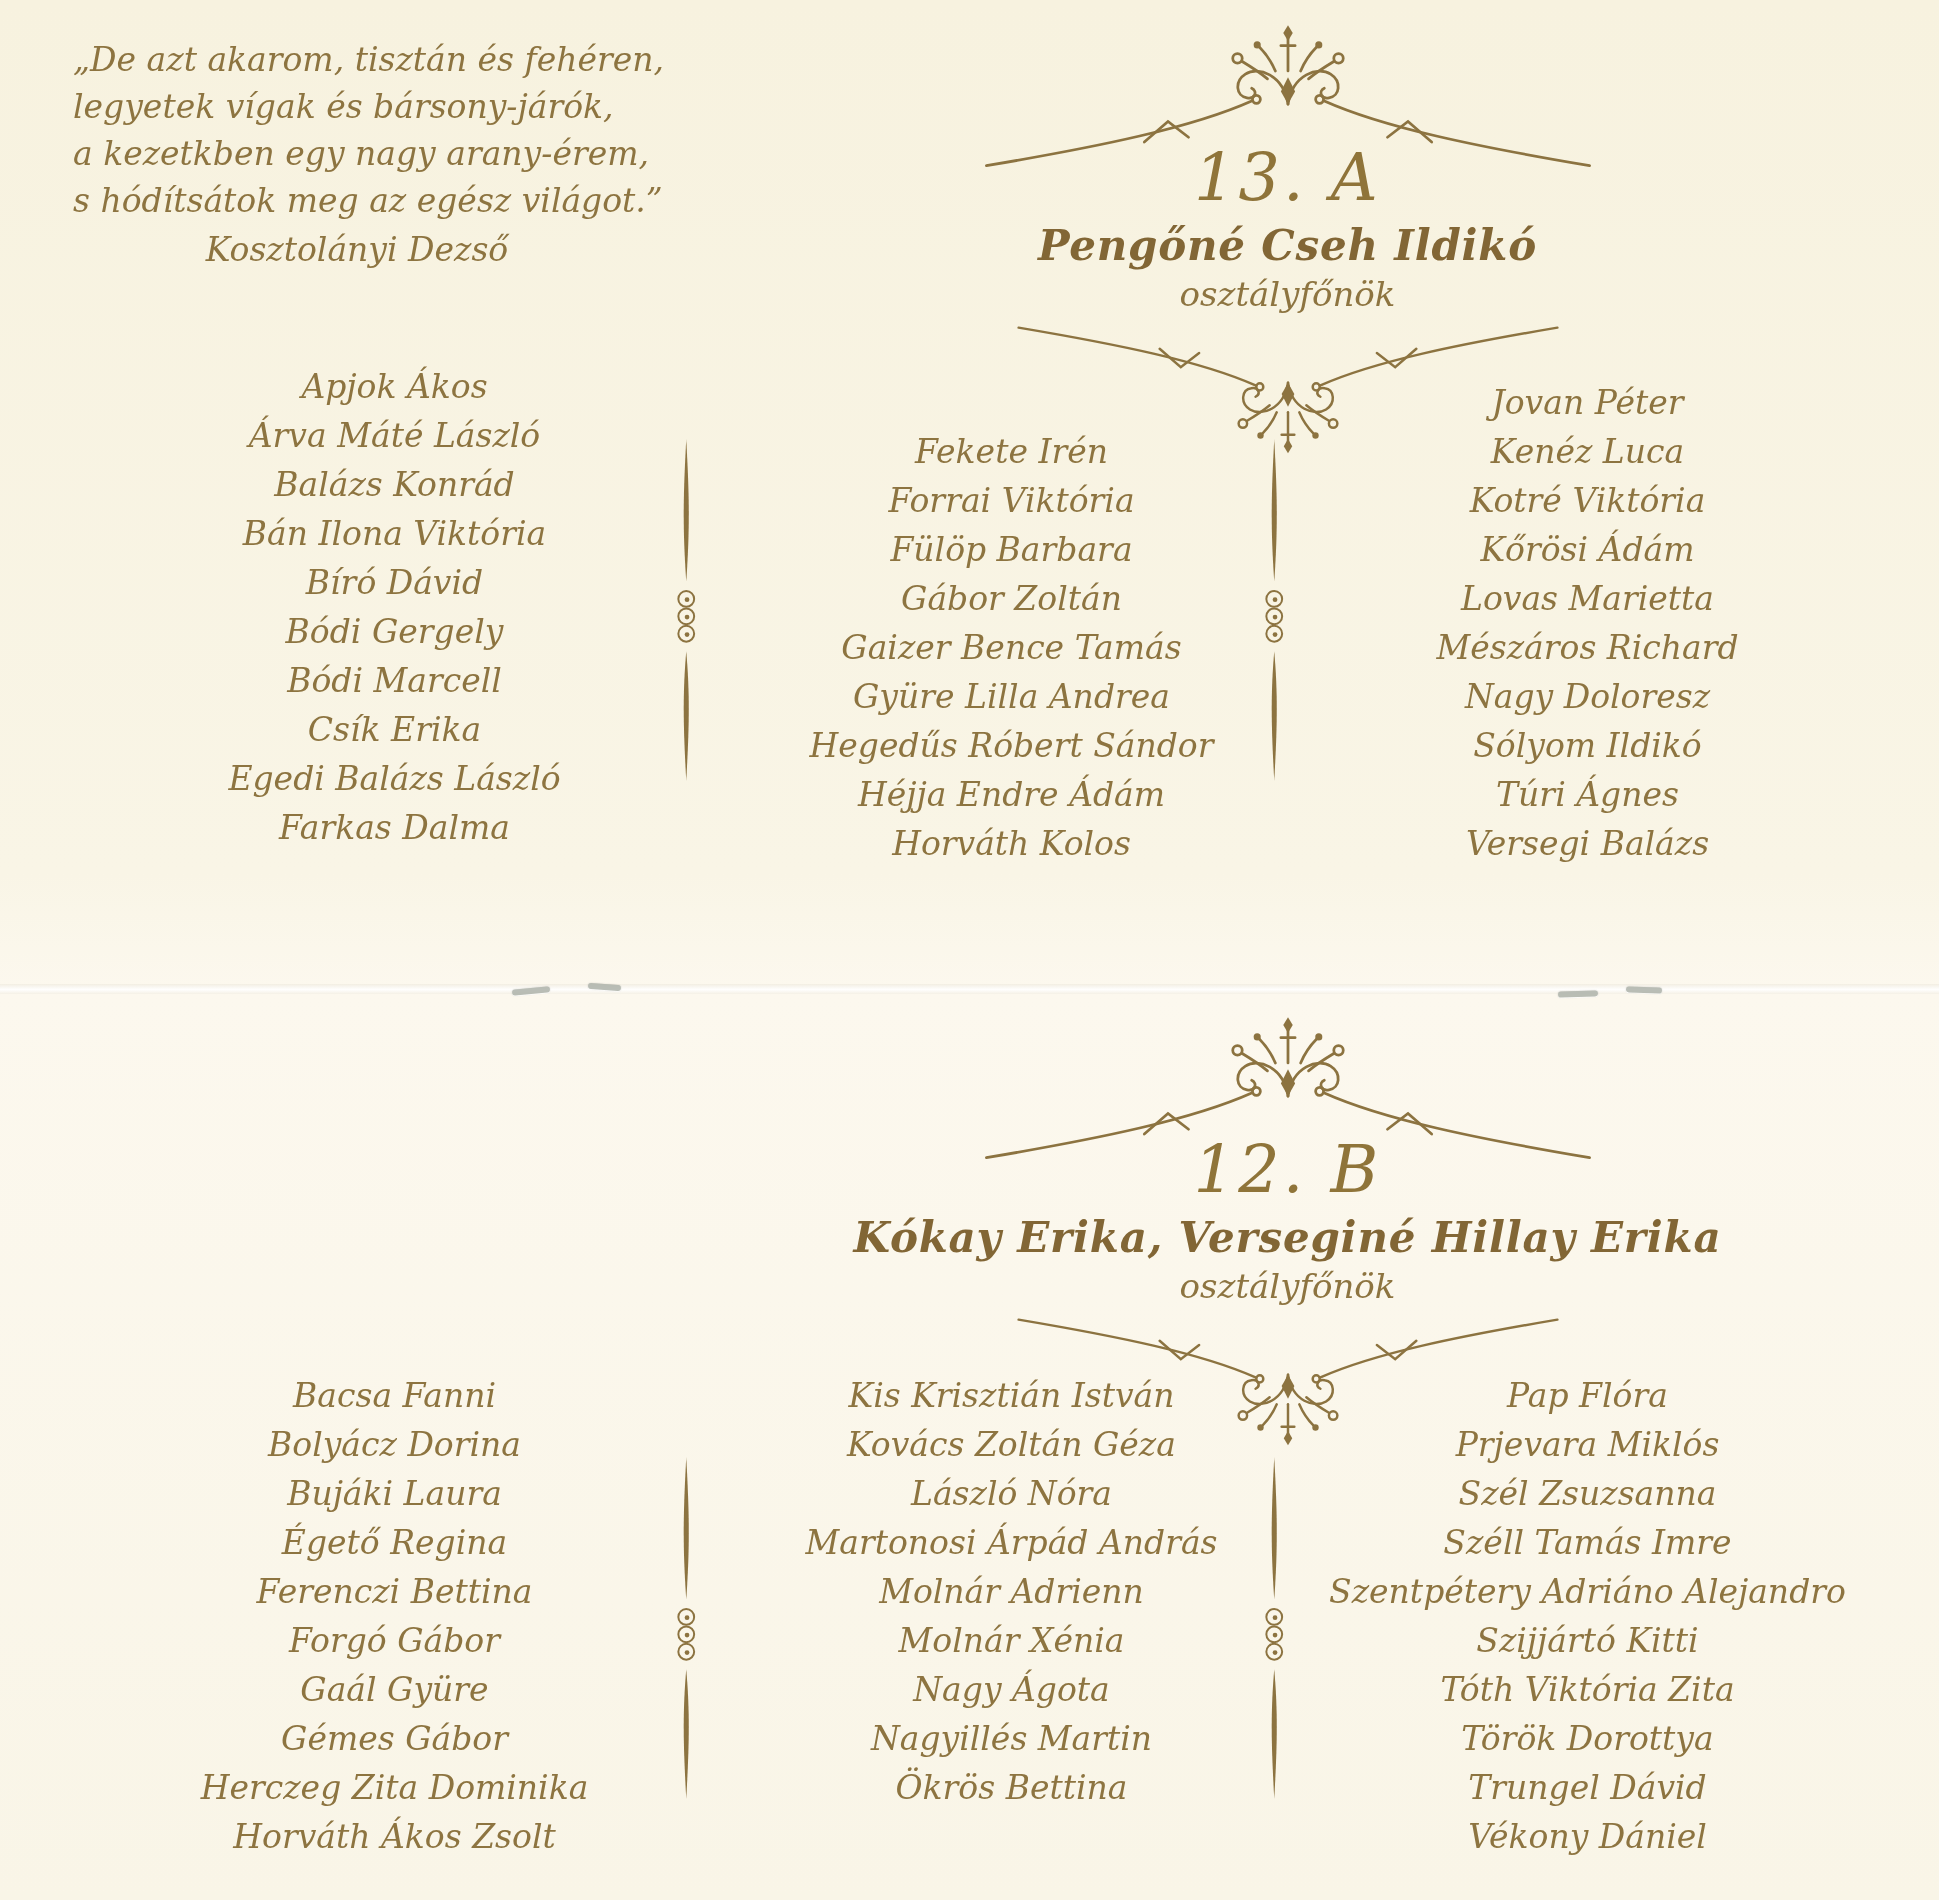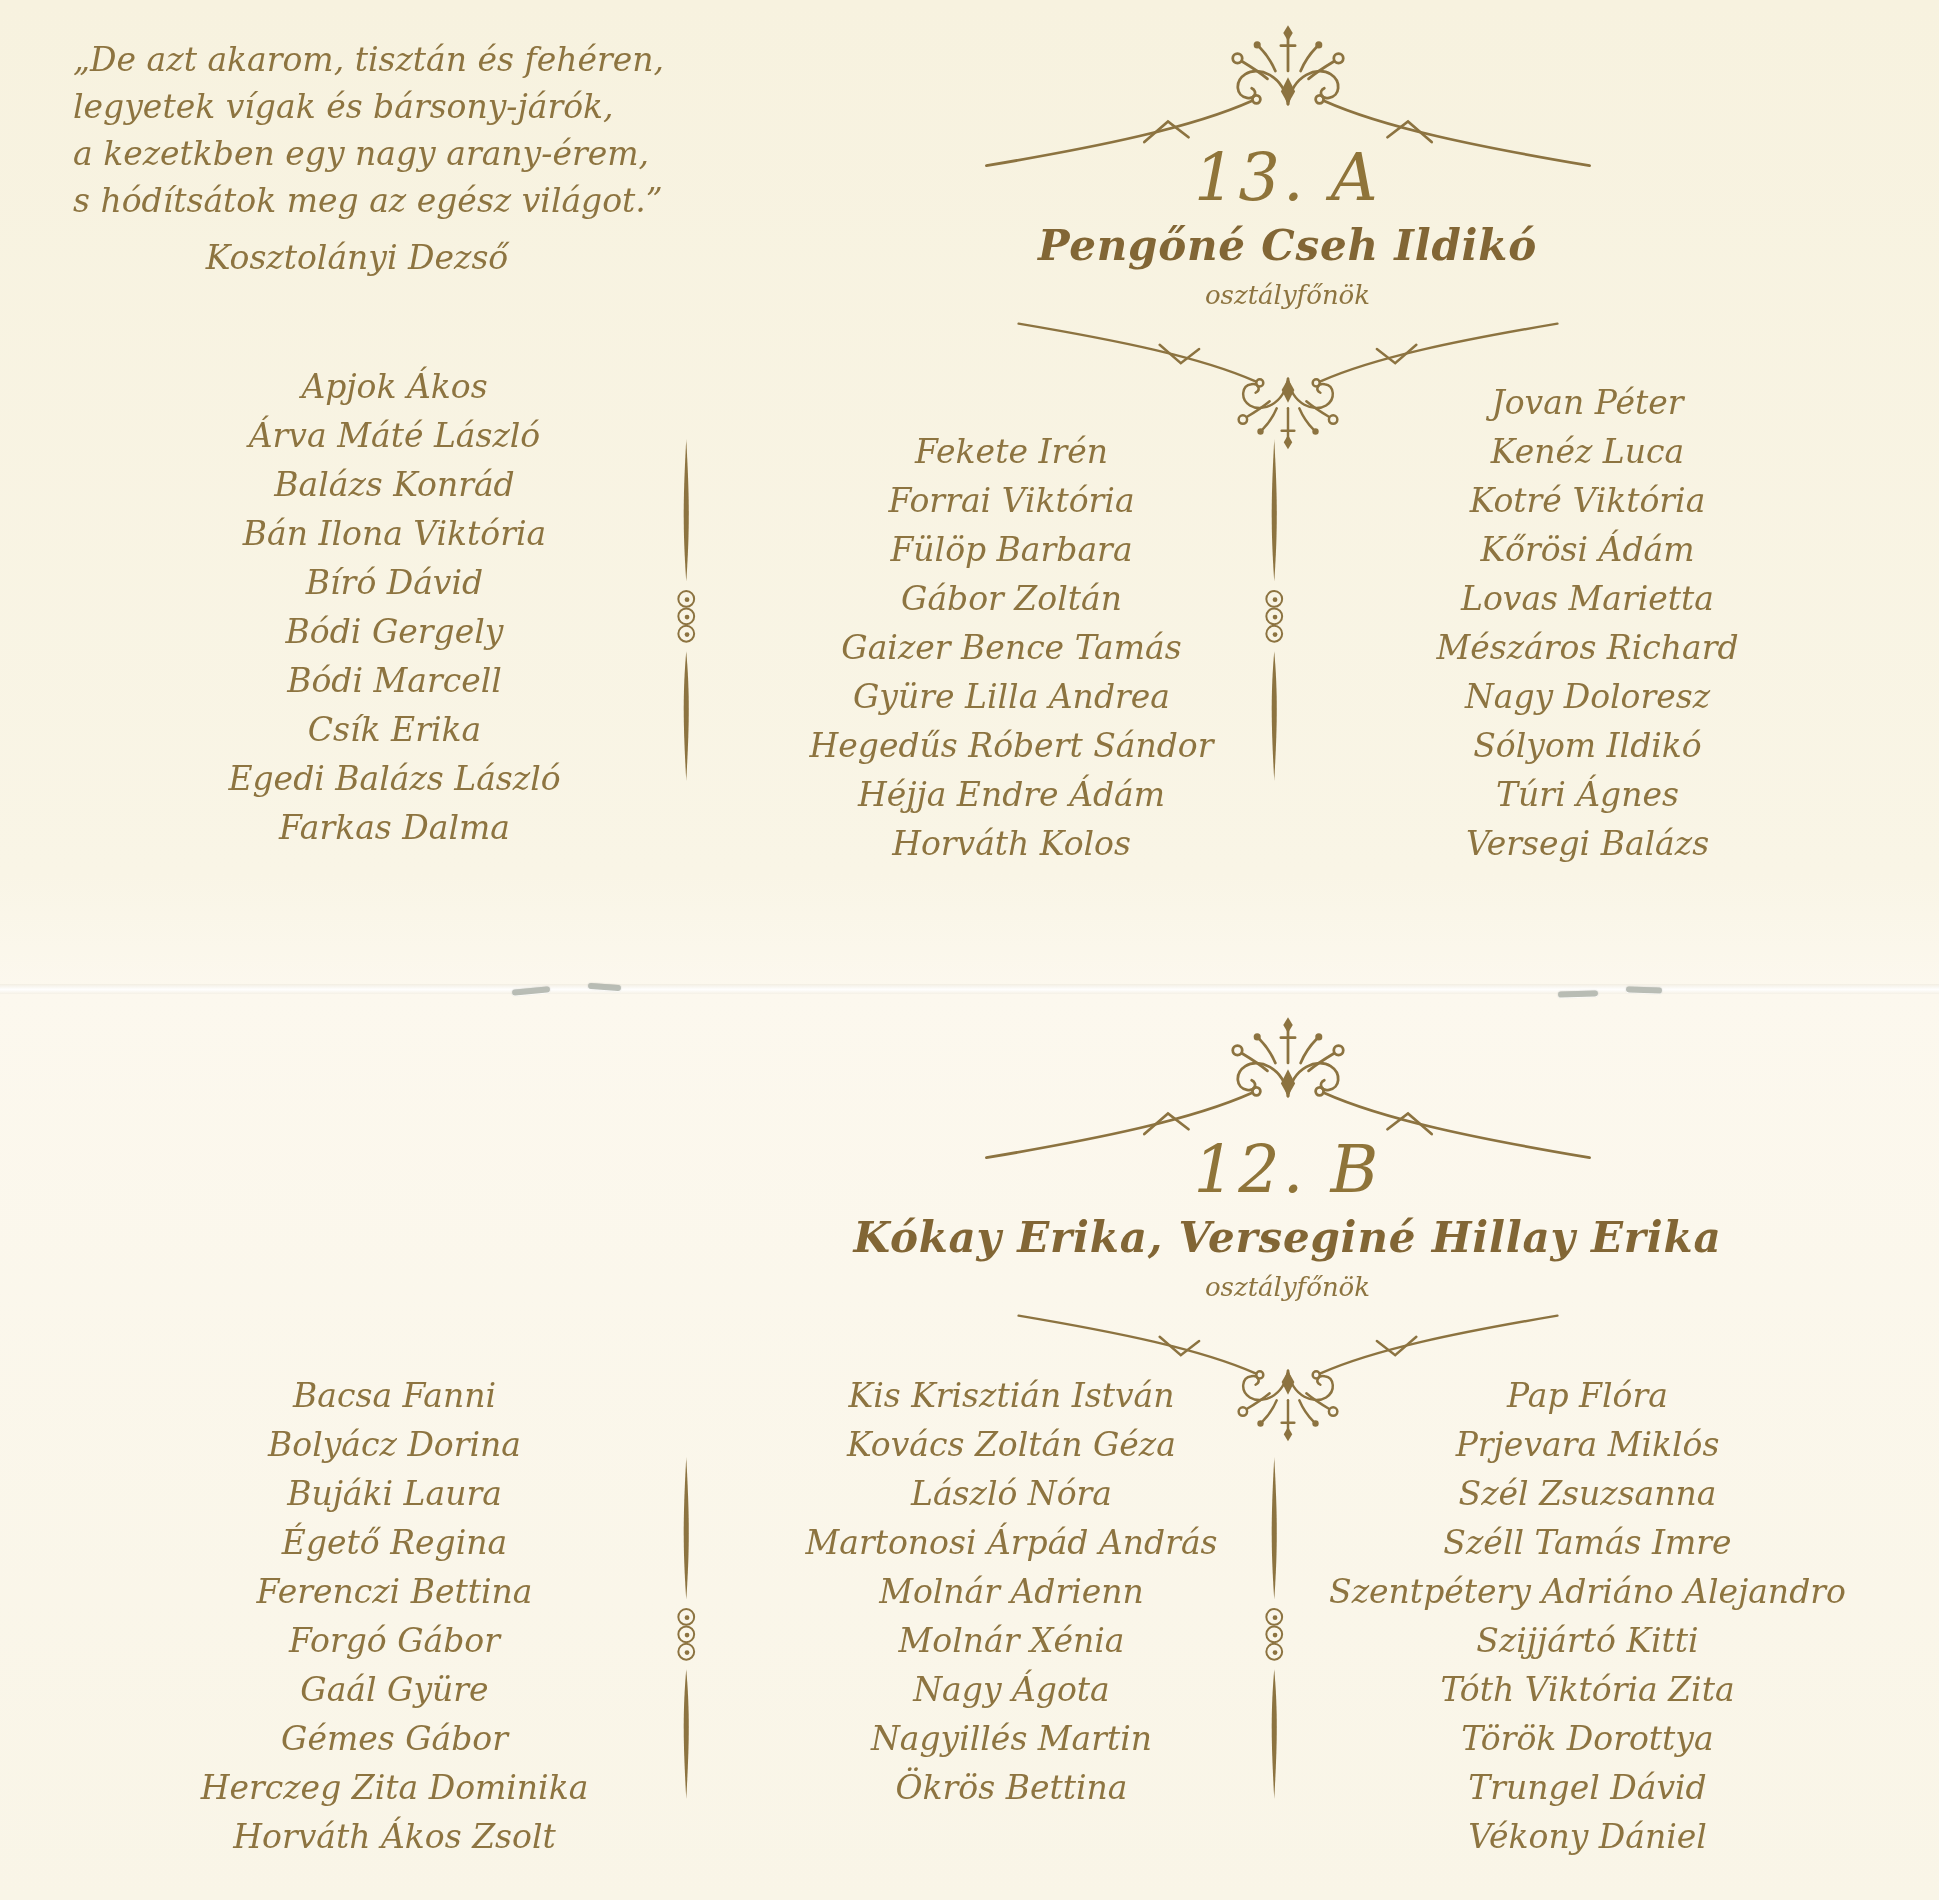--- a/index.html
+++ b/index.html
@@ -14,37 +14,37 @@
     background:linear-gradient(180deg,#f7f2df 0%,#f9f5e6 46%,#fcf8ee 52%,#f9f5e7 100%);
     color:#8d7440;
   }
   .half{position:absolute;left:0;width:1940px;height:992px;padding-left:44px;}
   .half.s0{top:0;}
   .half.s1{top:992px;height:909px;}
 
   
   .quote{position:absolute;left:73px;top:36px;width:727px;font-style:italic;}
   .qline{font-size:33px;line-height:47px;white-space:nowrap;color:#8d7440;}
-  .qauthor{margin-top:14px;font-size:33px;width:442px;text-align:center;color:#8d7440;}
+  .qauthor{margin-top:6px;font-size:33px;width:442px;text-align:center;color:#8d7440;}
   .s0 .qauthor{margin-left:63px;}
   .s1 .qauthor{margin-left:292px;}
 
   
   .classheader{position:absolute;left:774px;top:22px;width:1027px;text-align:center;}
   .orn{display:block;margin:0 auto;width:616px;height:150px;}
   .orn.flip{transform:scaleY(-1);margin-top:8px;height:134px;}
   .class-label{
     font-size:65px;font-style:italic;line-height:1;
     margin-top:-27px;color:#8f7439;letter-spacing:3.2px;
   }
   .teachers{
     font-size:42px;font-weight:bold;font-style:italic;
     margin-top:11px;color:#826635;letter-spacing:0.8px;white-space:nowrap;
   }
-  .role{font-size:26px;font-style:italic;margin-top:10px;color:#8d7440;}
+  .role{font-size:34px;font-style:italic;margin-top:4px;color:#8d7440;}
 
   
   .col{position:absolute;width:521px;text-align:center;font-style:italic;}
   .name{font-size:33px;line-height:49px;white-space:nowrap;color:#8d7440;}
   .s0 .col1{left:134px;top:362px;}
   .s0 .col2{left:751px;top:427px;}
   .s0 .col3{left:1327px;top:378px;}
   .s1 .col1{left:134px;top:379px;}
   .s1 .col2{left:751px;top:379px;}
   .s1 .col3{left:1327px;top:379px;}

